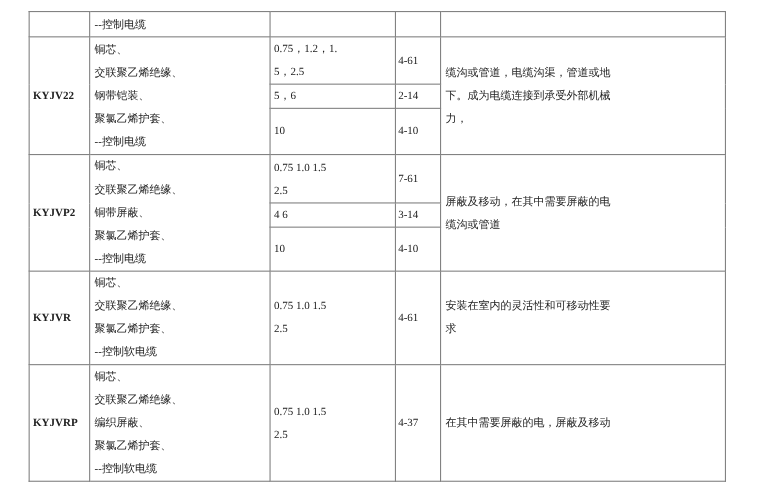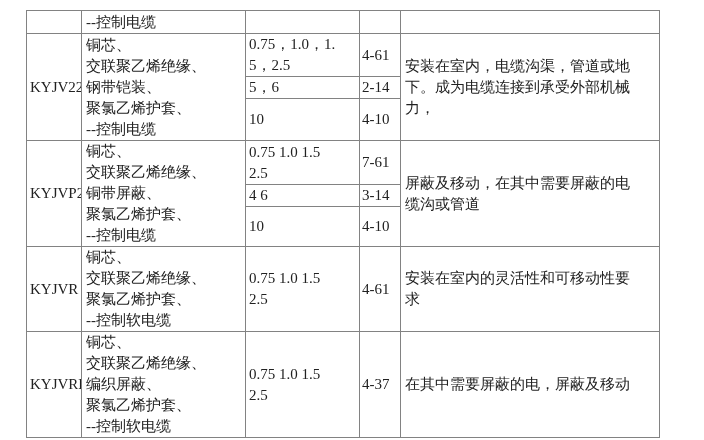--- a/index.html
+++ b/index.html
@@ -15,29 +15,29 @@
     background: #ffffff;
     overflow: hidden;
   }
   table.cable-table {
     position: absolute;
     left: 26px;
     top: 10px;
     width: 633px;
     border-collapse: collapse;
     table-layout: fixed;
-    font-size: 15px;
+    font-size: 10px;
     line-height: 21px;
   }
   table.cable-table td {
     border: 1px solid #828282;
     vertical-align: middle;
     overflow: hidden;
   }
-  .c-model  { padding: 0 2px 0 3px; letter-spacing: 0px; }
+  .c-model  { padding: 0 2px 0 3px; letter-spacing: 0px; font-weight: bold; }
   .c-struct { padding: 0 2px 0 4px; white-space: pre-line; }
   .c-sect   { padding: 0 2px 0 3px; white-space: pre-line; }
   .c-core   { padding: 0 1px 0 2px; }
   .c-usage  { padding: 0 3px 0 4px; white-space: pre-line; }
   tr.h23  { height: 23px; }
   tr.h42  { height: 42px; }
   tr.h22  { height: 22px; }
   tr.h44  { height: 44px; }
   tr.h20  { height: 20px; }
   tr.h40  { height: 40px; }
@@ -66,24 +66,24 @@
       <td class="c-usage"></td>
     </tr>
 
     <tr class="h42">
       <td class="c-model" rowspan="3">KYJV22</td>
       <td class="c-struct" rowspan="3">铜芯、
 交联聚乙烯绝缘、
 钢带铠装、
 聚氯乙烯护套、
 --控制电缆</td>
-      <td class="c-sect">0.75，1.0，1.
+      <td class="c-sect">0.75，1.2，1.
 5，2.5</td>
       <td class="c-core">4-61</td>
-      <td class="c-usage" rowspan="3">安装在室内，电缆沟渠，管道或地
+      <td class="c-usage" rowspan="3">缆沟或管道，电缆沟渠，管道或地
 下。成为电缆连接到承受外部机械
 力，</td>
     </tr>
     <tr class="h22">
       <td class="c-sect">5，6</td>
       <td class="c-core">2-14</td>
     </tr>
     <tr class="h42">
       <td class="c-sect">10</td>
       <td class="c-core">4-10</td>

